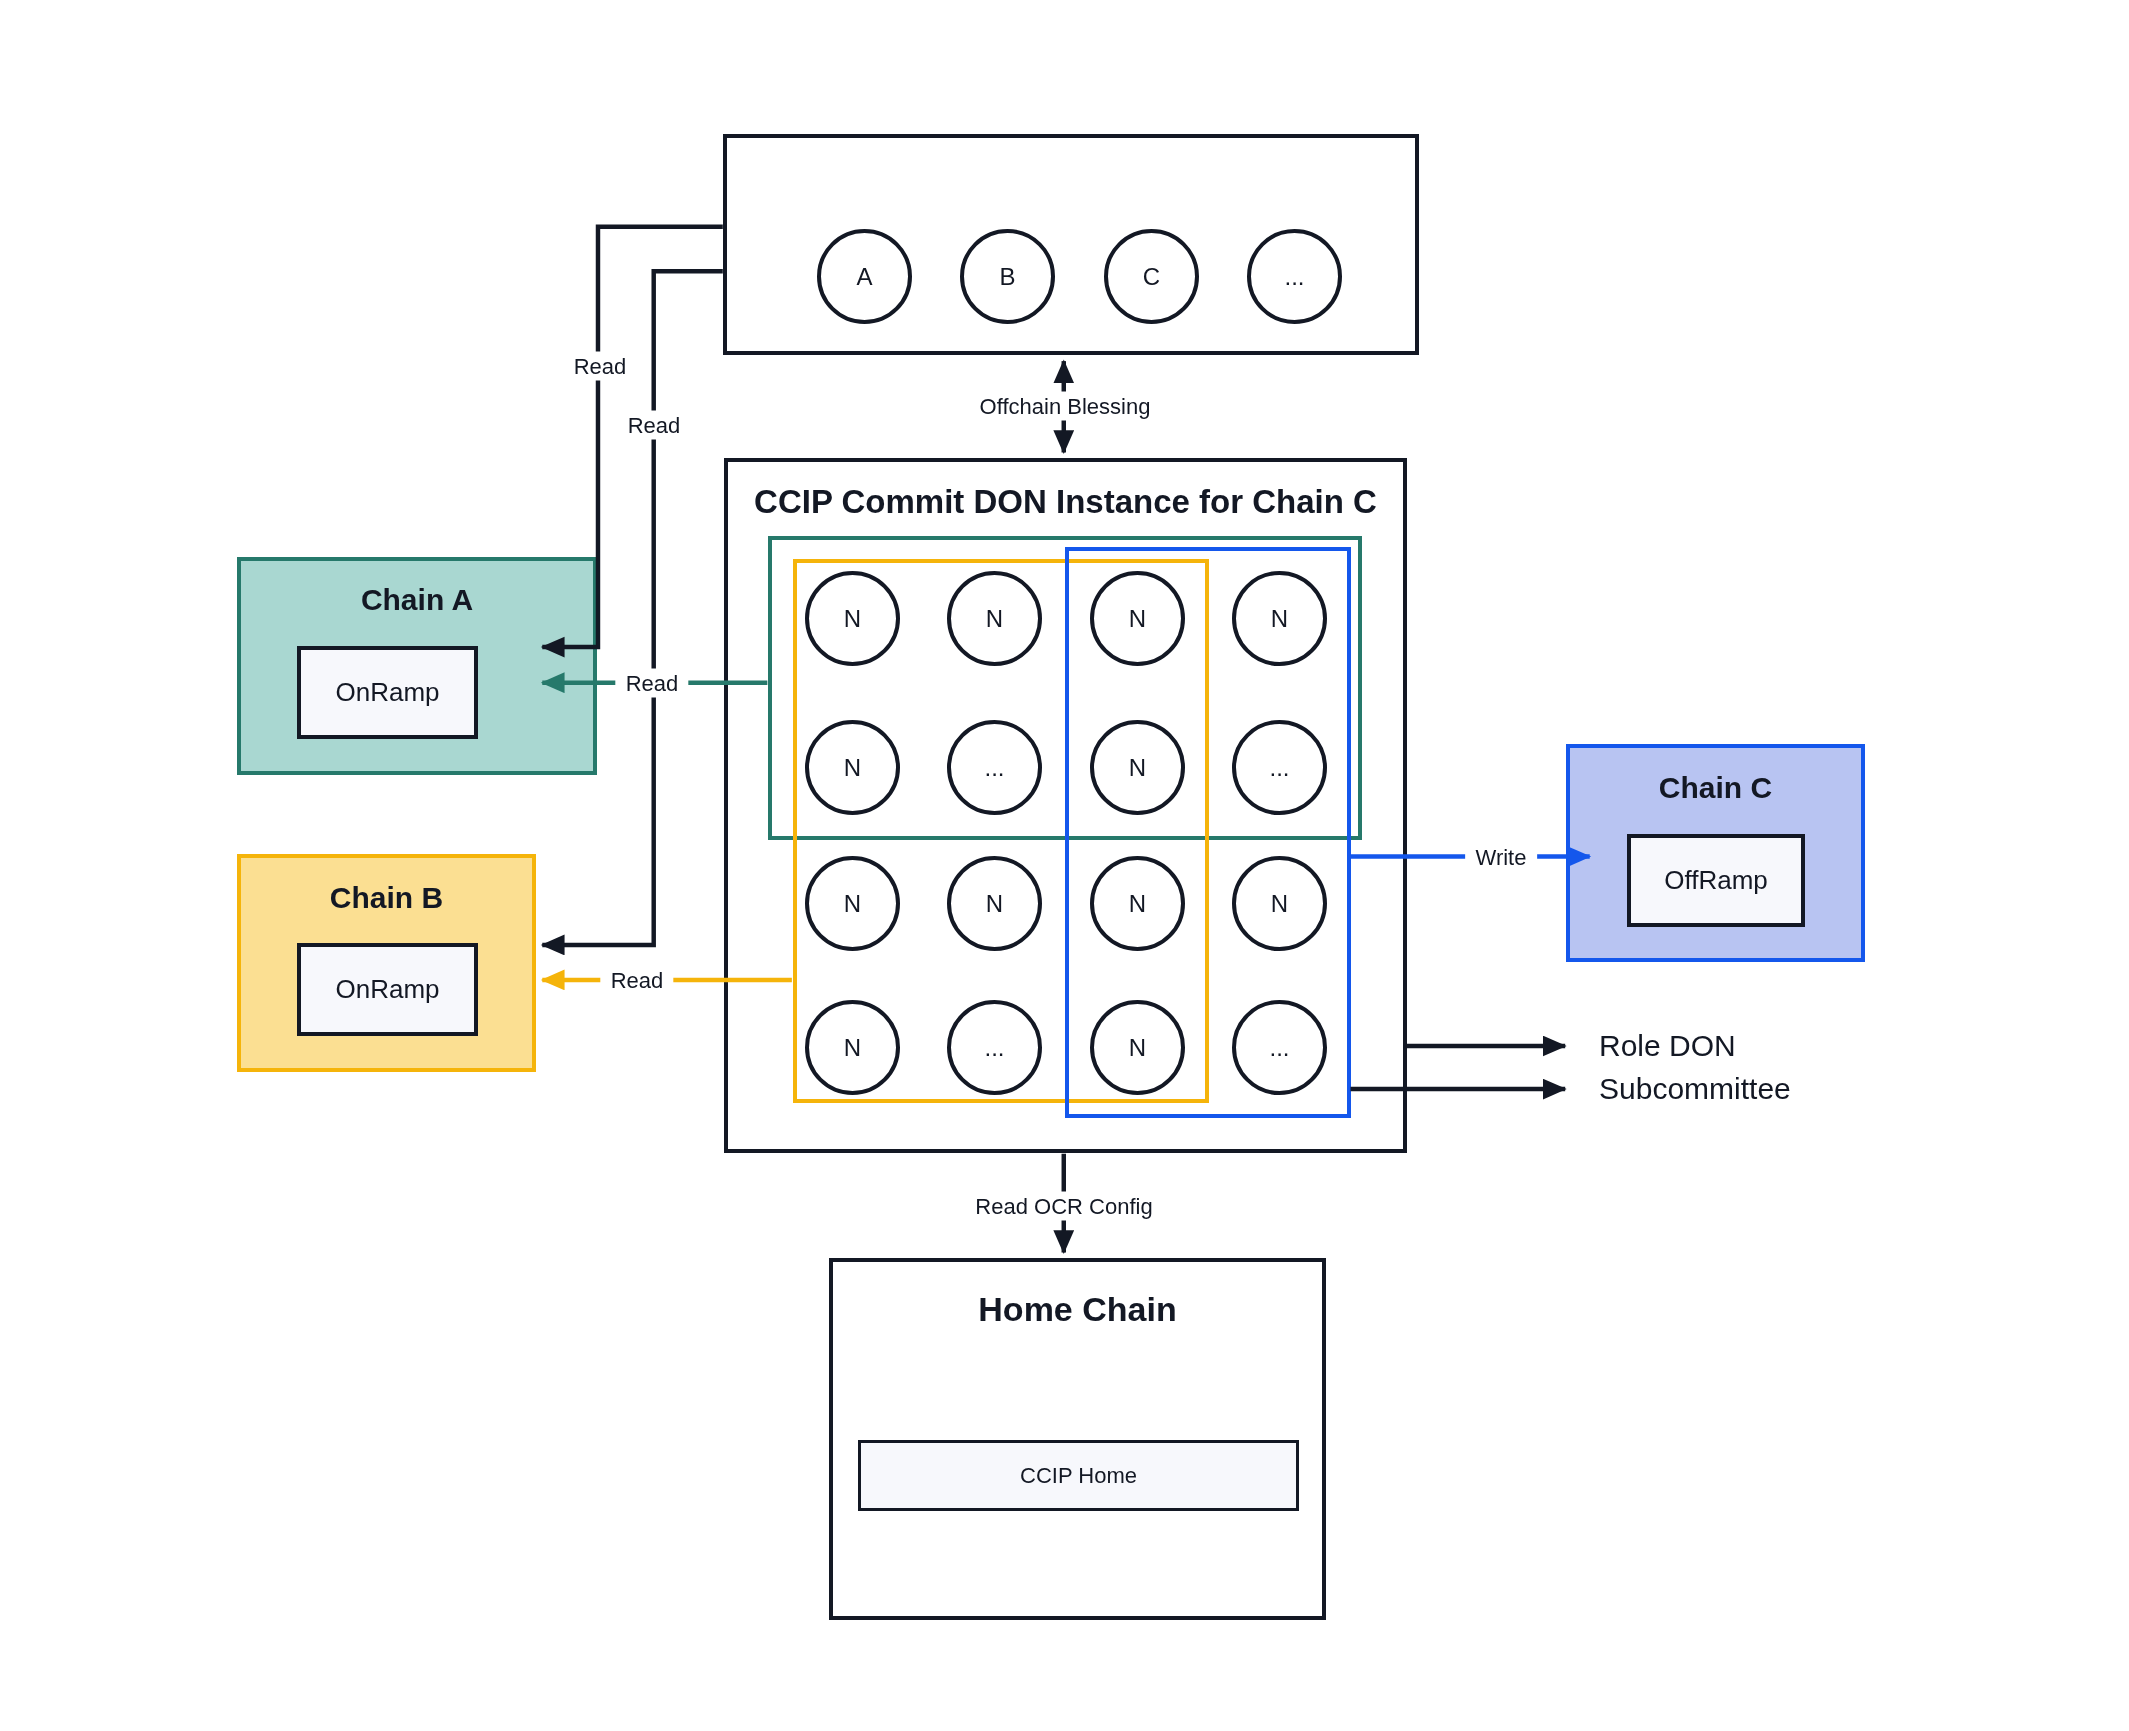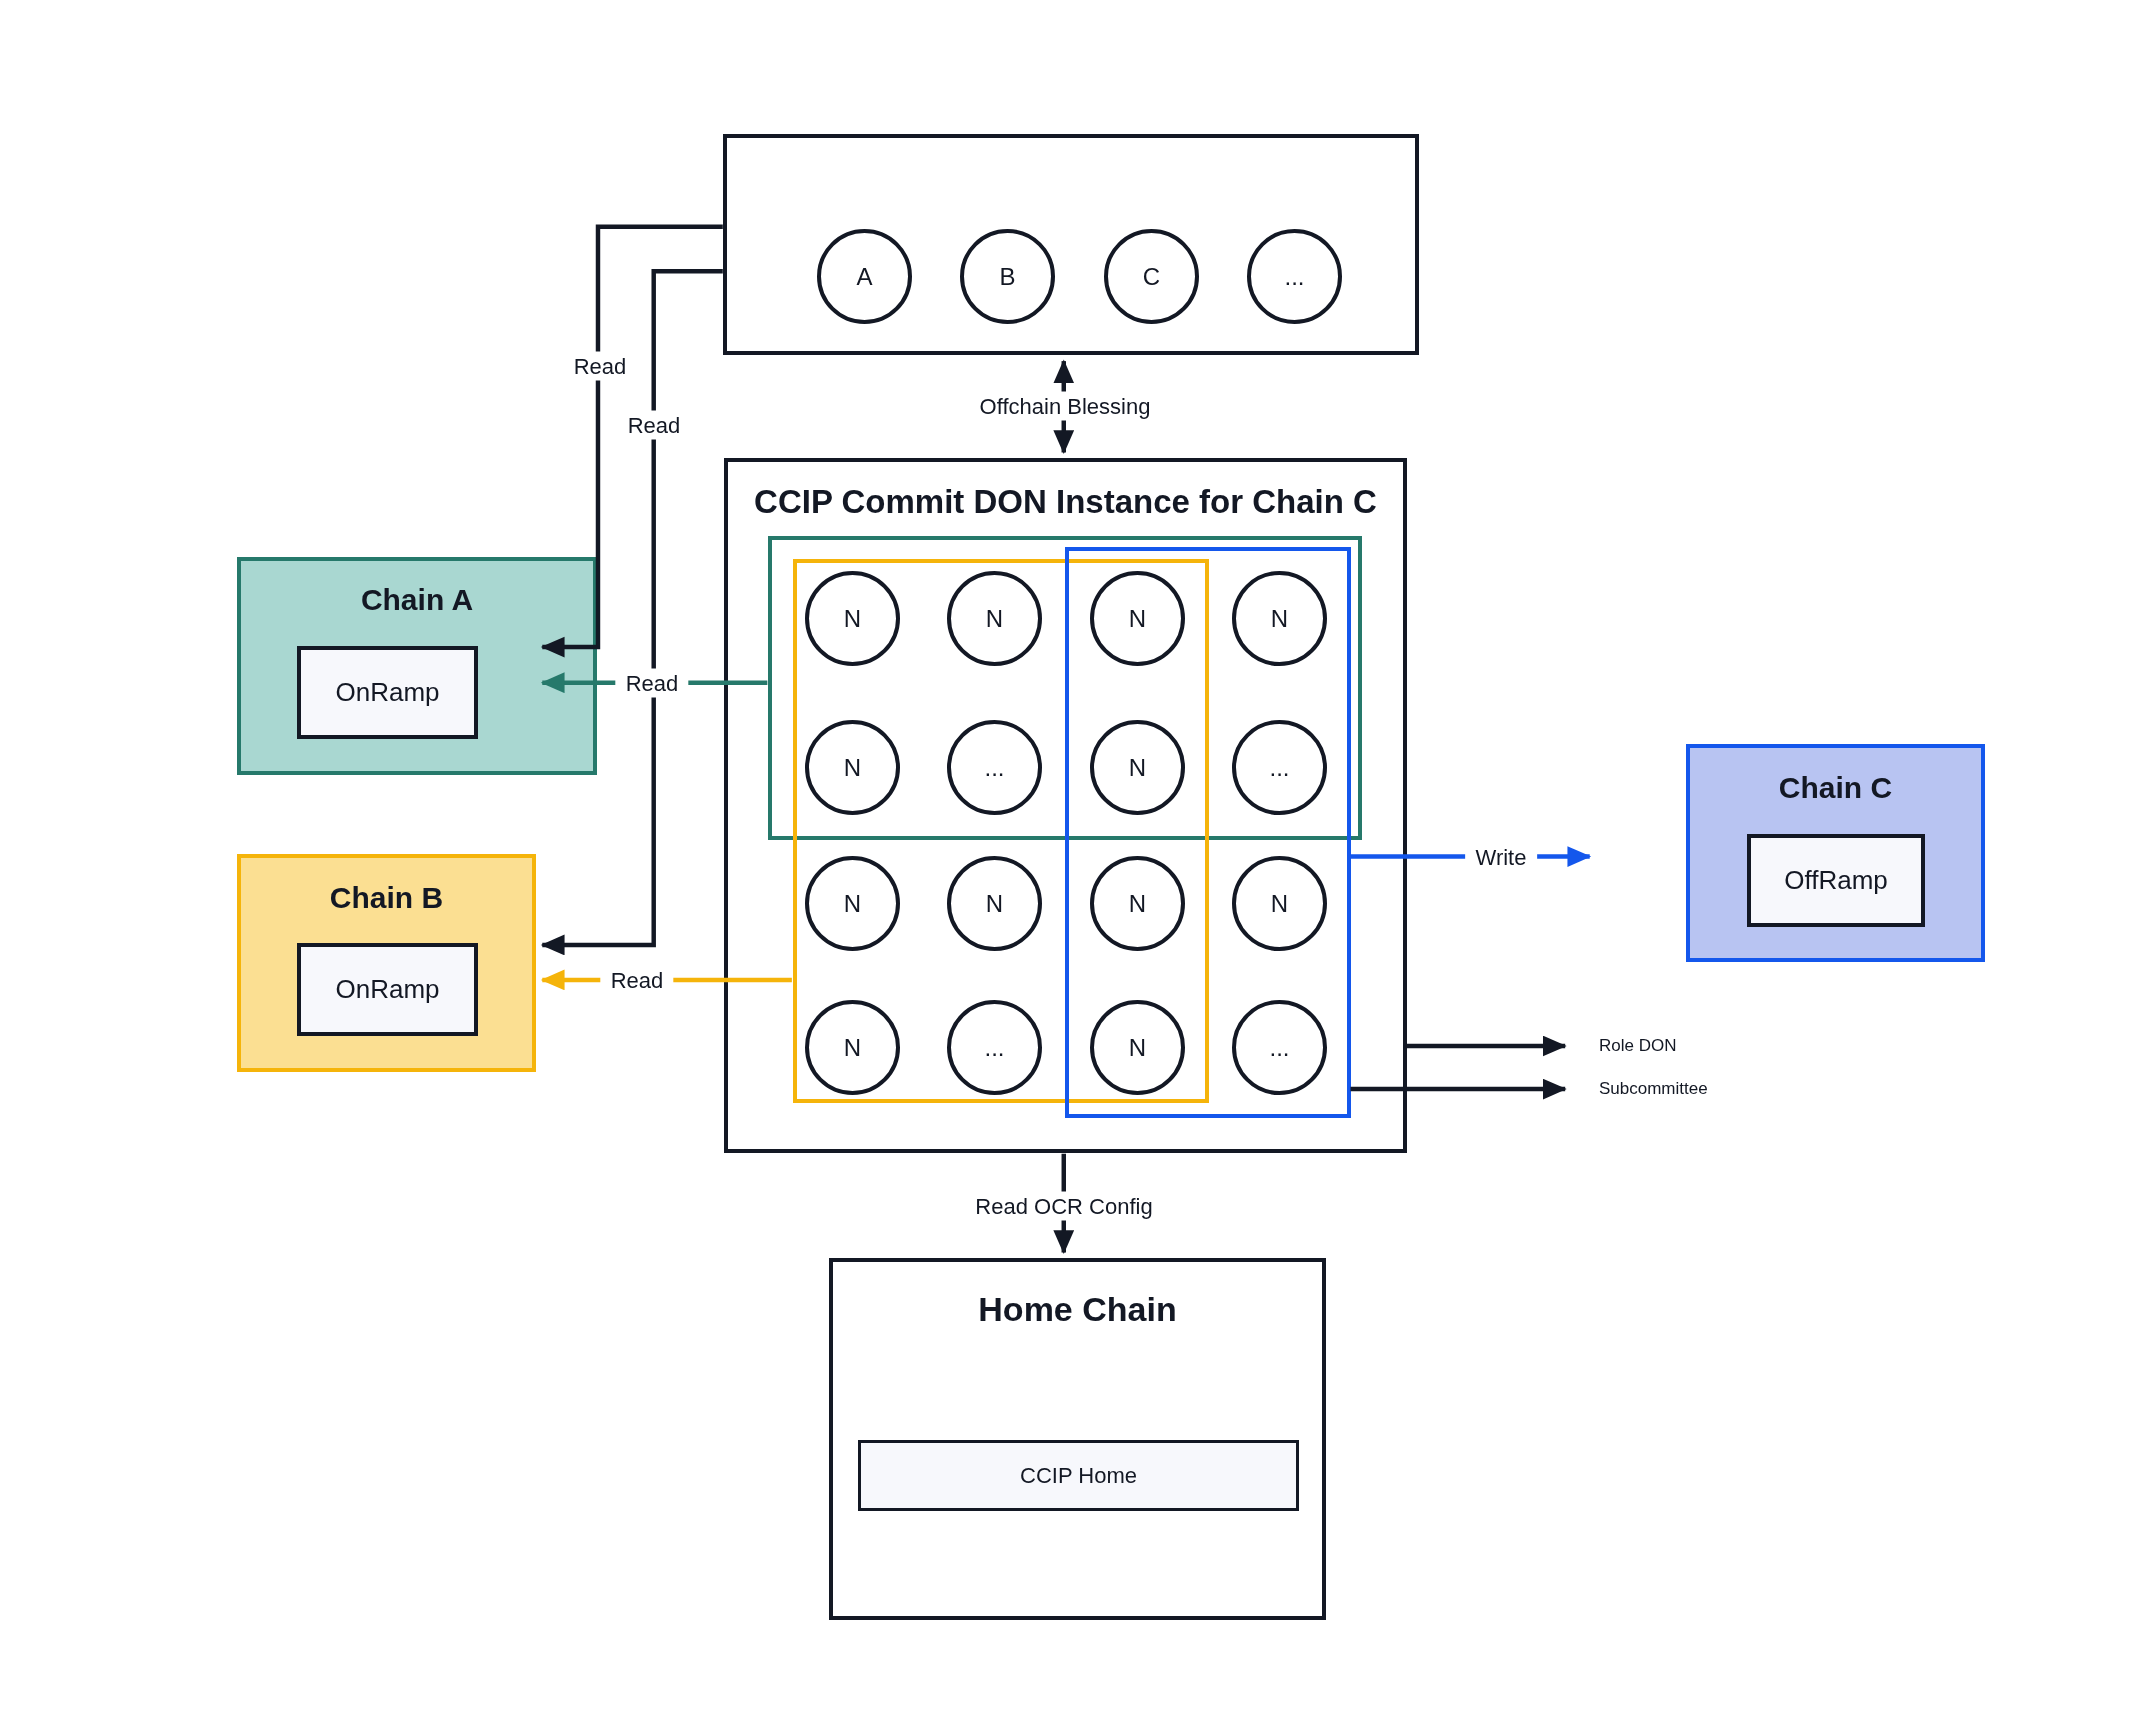--- a/index.html
+++ b/index.html
@@ -28,21 +28,21 @@
   .node-circle{position:absolute;width:95px;height:95px;border:4.5px solid var(--ink);border-radius:50%;
     background:var(--bg);display:flex;align-items:center;justify-content:center;font-size:24px;color:var(--ink);}
 
   .home-item{position:absolute;border:3.7px solid var(--ink);background:var(--panel_fill);
     display:flex;align-items:center;justify-content:center;font-size:22px;color:var(--ink);}
 
   #connectors{position:absolute;left:0;top:0;z-index:3;pointer-events:none;}
 
   .edge-label{position:absolute;transform:translate(-50%,-50%);background:var(--bg);
     padding:1.5px 10.4px;font-size:22px;color:var(--ink);white-space:nowrap;z-index:4;}
-  .side-label{position:absolute;transform:translate(0,-50%);font-size:17px;color:var(--ink);white-space:nowrap;z-index:4;}
+  .side-label{position:absolute;transform:translate(0,-50%);font-size:30px;color:var(--ink);white-space:nowrap;z-index:4;}
 </style>
 </head>
 <body>
 
 <div id="canvas">
 
   <div class="box" style="left:723px;top:134px;width:696px;height:221px;">
     <div class="node-circle" style="left:90px;top:91px;">
       <span>A</span>
     </div>
@@ -124,21 +124,21 @@
     </div>
   </div>
 
   <div class="chain-box" style="left:237px;top:854px;width:299px;height:218px;background:var(--amber_fill);border:4.5px solid var(--amber);">
     <div class="box-title title-md" style="top:23px;">Chain B</div>
     <div class="contract-box" style="left:56px;top:85px;width:181px;height:93px;">
       <span>OnRamp</span>
     </div>
   </div>
 
-  <div class="chain-box" style="left:1686px;top:744px;width:299px;height:218px;background:var(--blue_fill);border:4.5px solid var(--blue);">
+  <div class="chain-box" style="left:1566px;top:744px;width:299px;height:218px;background:var(--blue_fill);border:4.5px solid var(--blue);">
     <div class="box-title title-md" style="top:23px;">Chain C</div>
     <div class="contract-box" style="left:57px;top:86px;width:178px;height:93px;">
       <span>OffRamp</span>
     </div>
   </div>
 
   <div class="box" style="left:829px;top:1258px;width:497px;height:362px;">
     <div class="box-title title-xl" style="top:27.5px;">Home Chain</div>
     <div class="home-item" style="left:25px;top:178px;width:441px;height:71px;">
       <span>CCIP Home</span>

